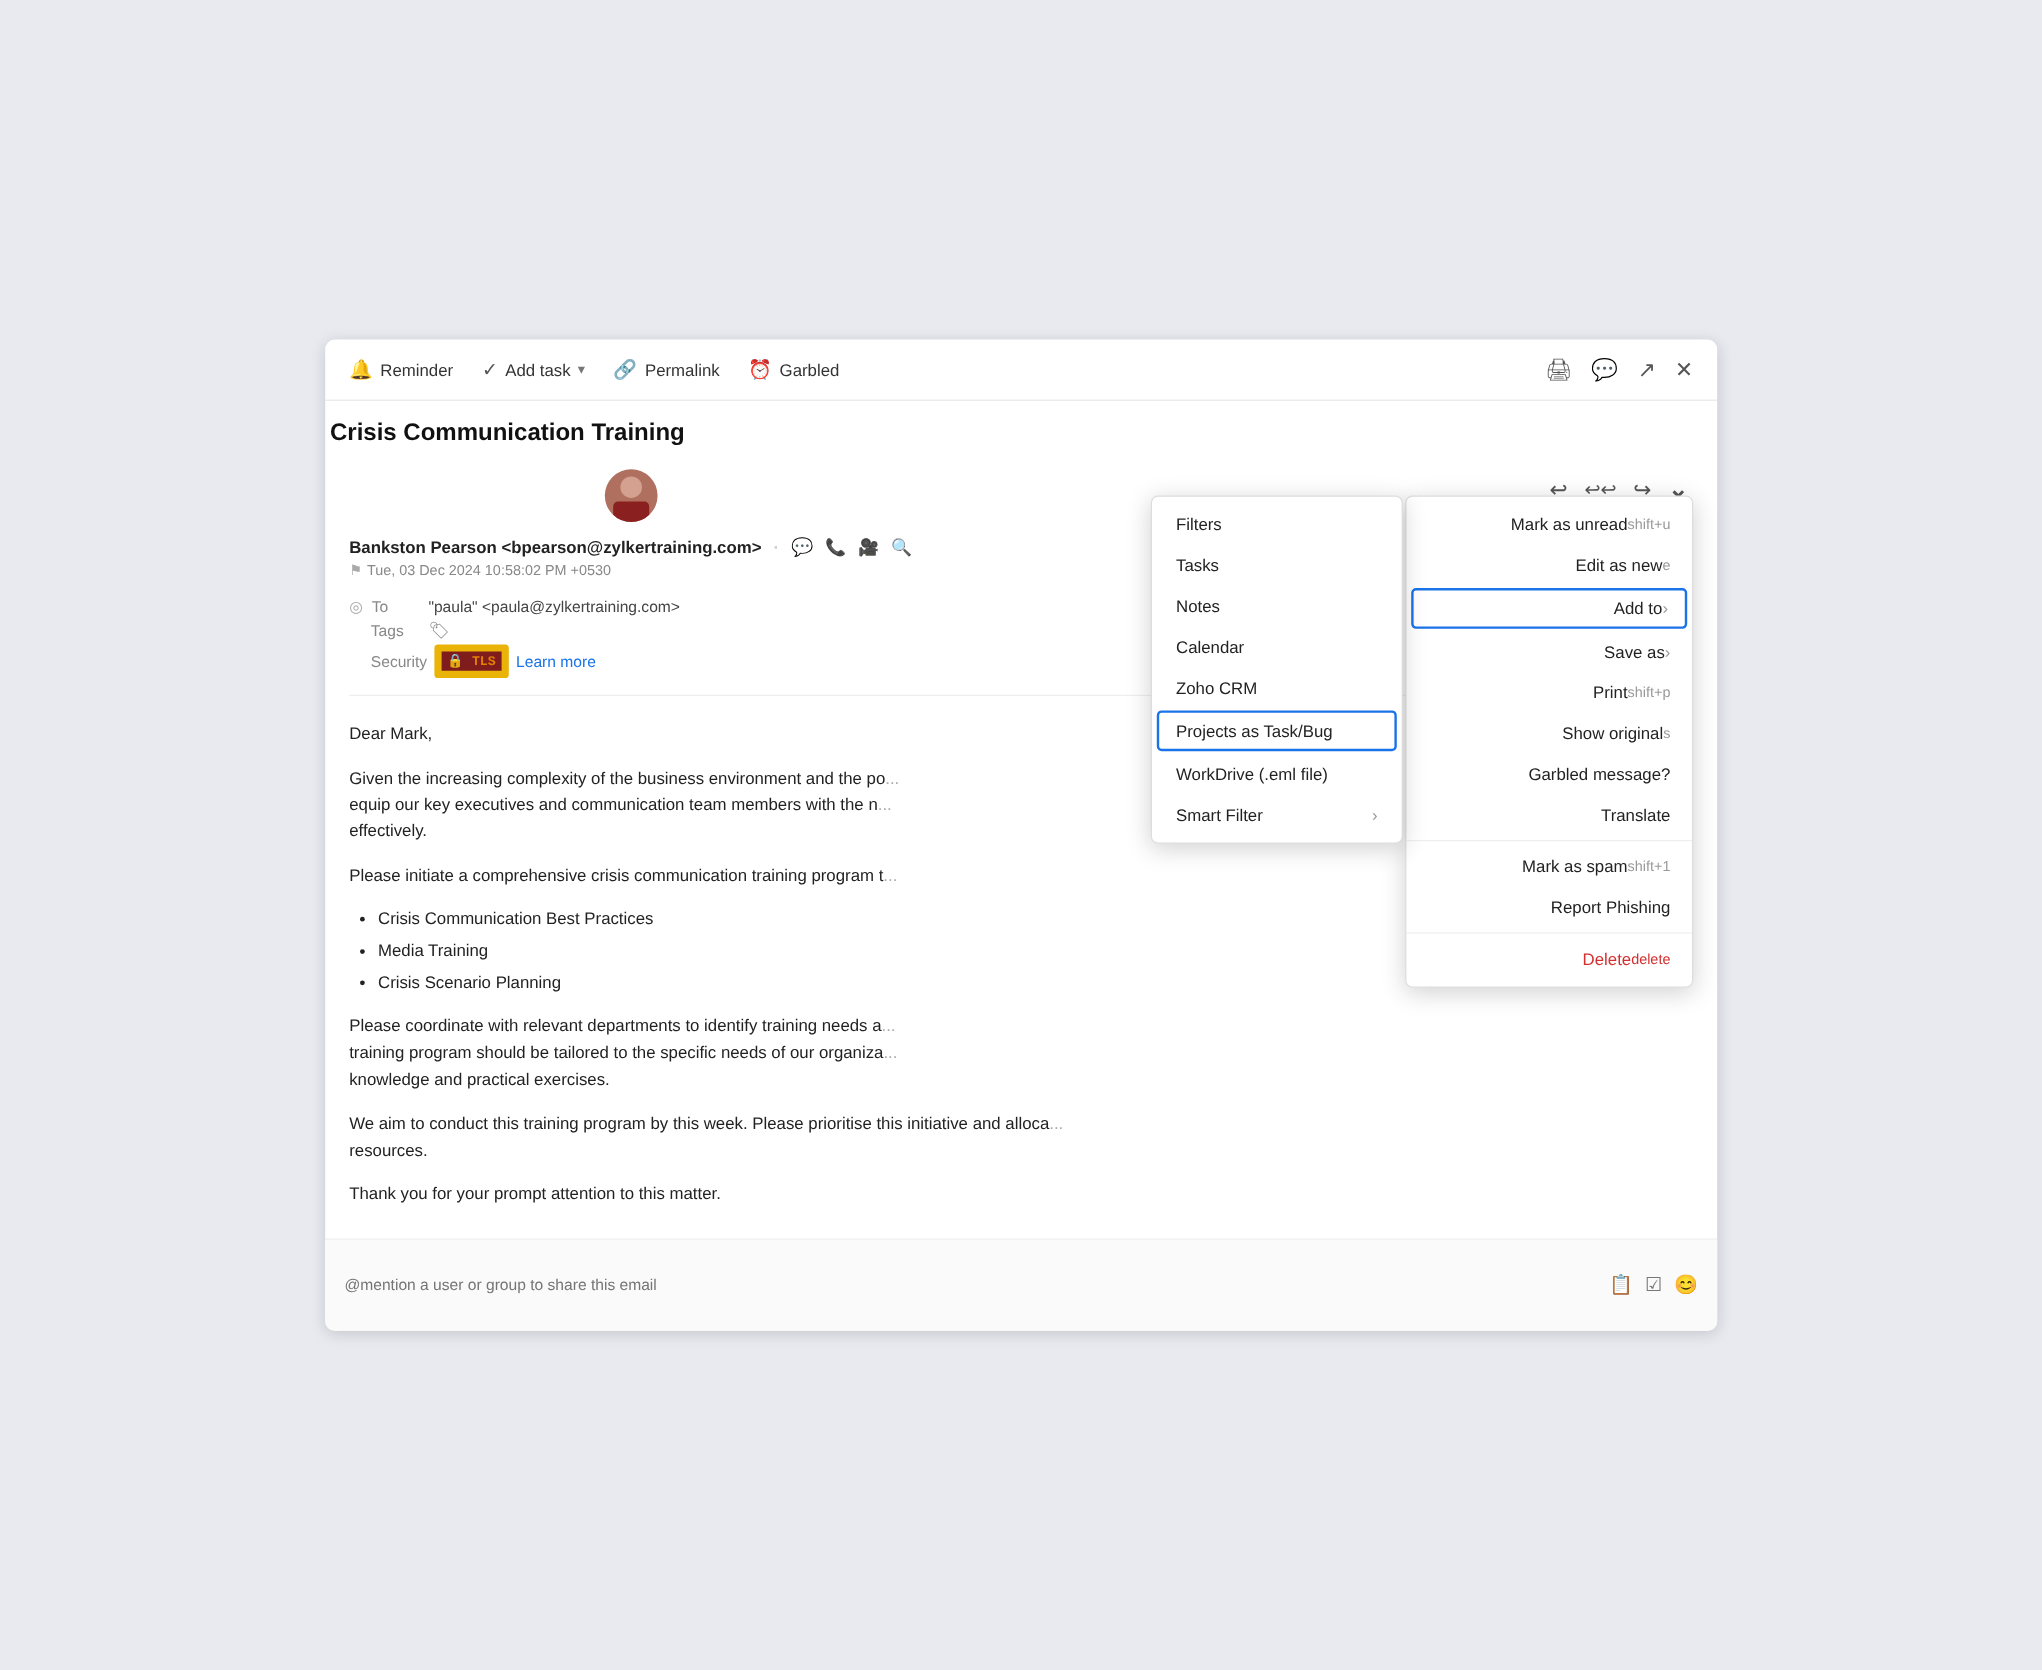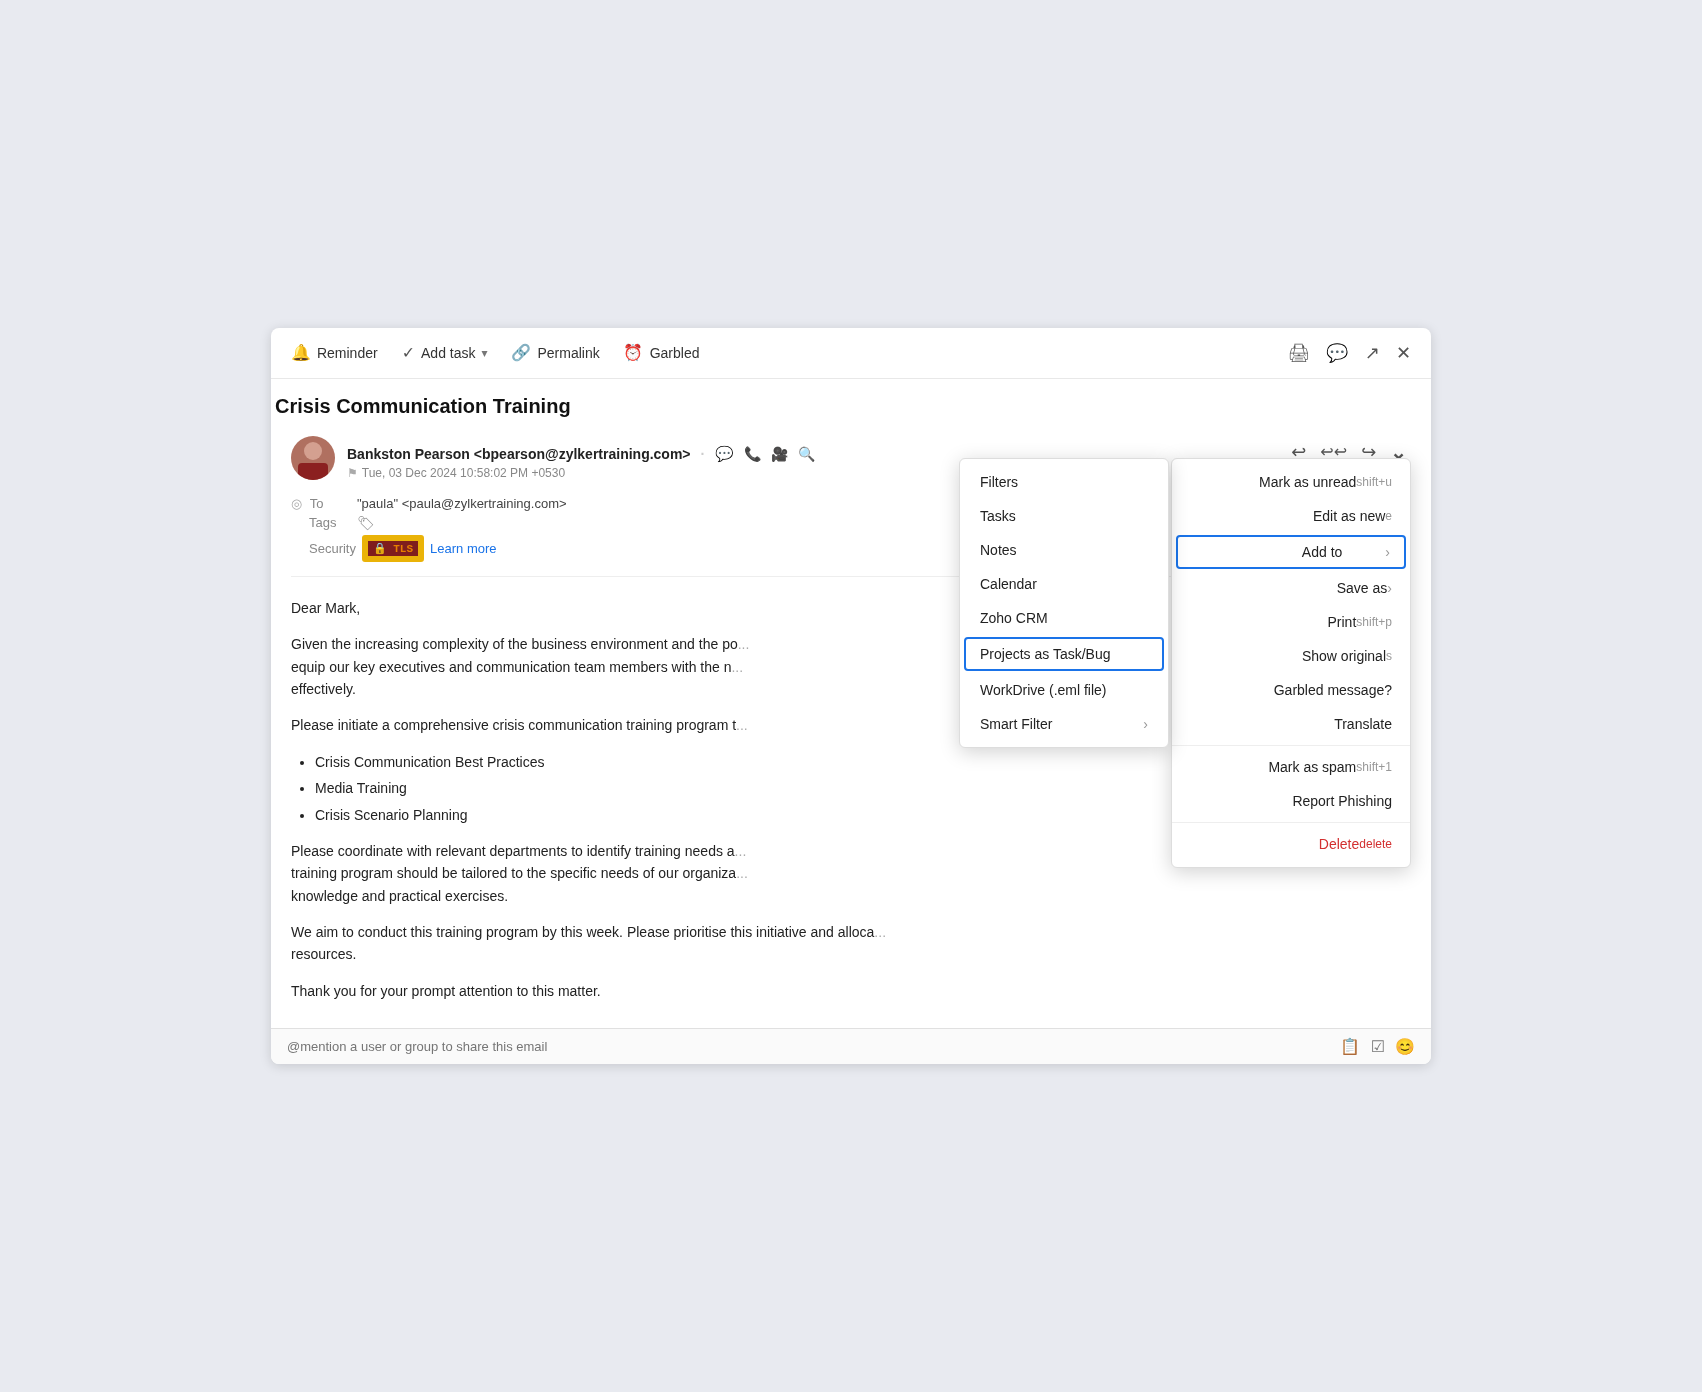--- a/index.html
+++ b/index.html
@@ -69,22 +69,23 @@
       color: #111;
     }
     .email-header {
       padding: 10px 20px;
       display: flex;
       align-items: flex-start;
       justify-content: space-between;
     }
     .sender-info {
       display: flex;
-      align-items: flex-end;
+      align-items: center;
       gap: 12px;
+      flex-direction: column;
     }
     
     .avatar-body {
       width: 44px;
       height: 44px;
       border-radius: 50%;
       background: #b07060;
       overflow: hidden;
       position: relative;
     }
@@ -200,21 +201,21 @@
       margin-bottom: 14px;
     }
     .email-body ul {
       margin: 0 0 14px 24px;
     }
     .email-body ul li {
       margin-bottom: 4px;
     }
     .mention-input-bar {
       border-top: 1px solid #e0e0e0;
-      padding: 8px 16px;
+      padding: 28px 16px;
       display: flex;
       align-items: center;
       justify-content: space-between;
       background: #fafafa;
       border-radius: 0 0 8px 8px;
     }
     .mention-input {
       flex: 1;
       border: none;
       background: transparent;
@@ -254,21 +255,20 @@
       font-size: 14px;
       color: #222;
       cursor: pointer;
     }
     .context-menu-item.active {
       background: #fff;
       border: 2px solid #1a73e8;
       border-radius: 4px;
       margin: 2px 4px;
       padding: 7px 14px;
-      gap: 43px;
     }
     .context-menu-item .shortcut {
       color: #999;
       font-size: 12px;
     }
     .context-menu-item .arrow {
       color: #999;
       font-size: 14px;
     }
     .context-menu-item.delete-item {

